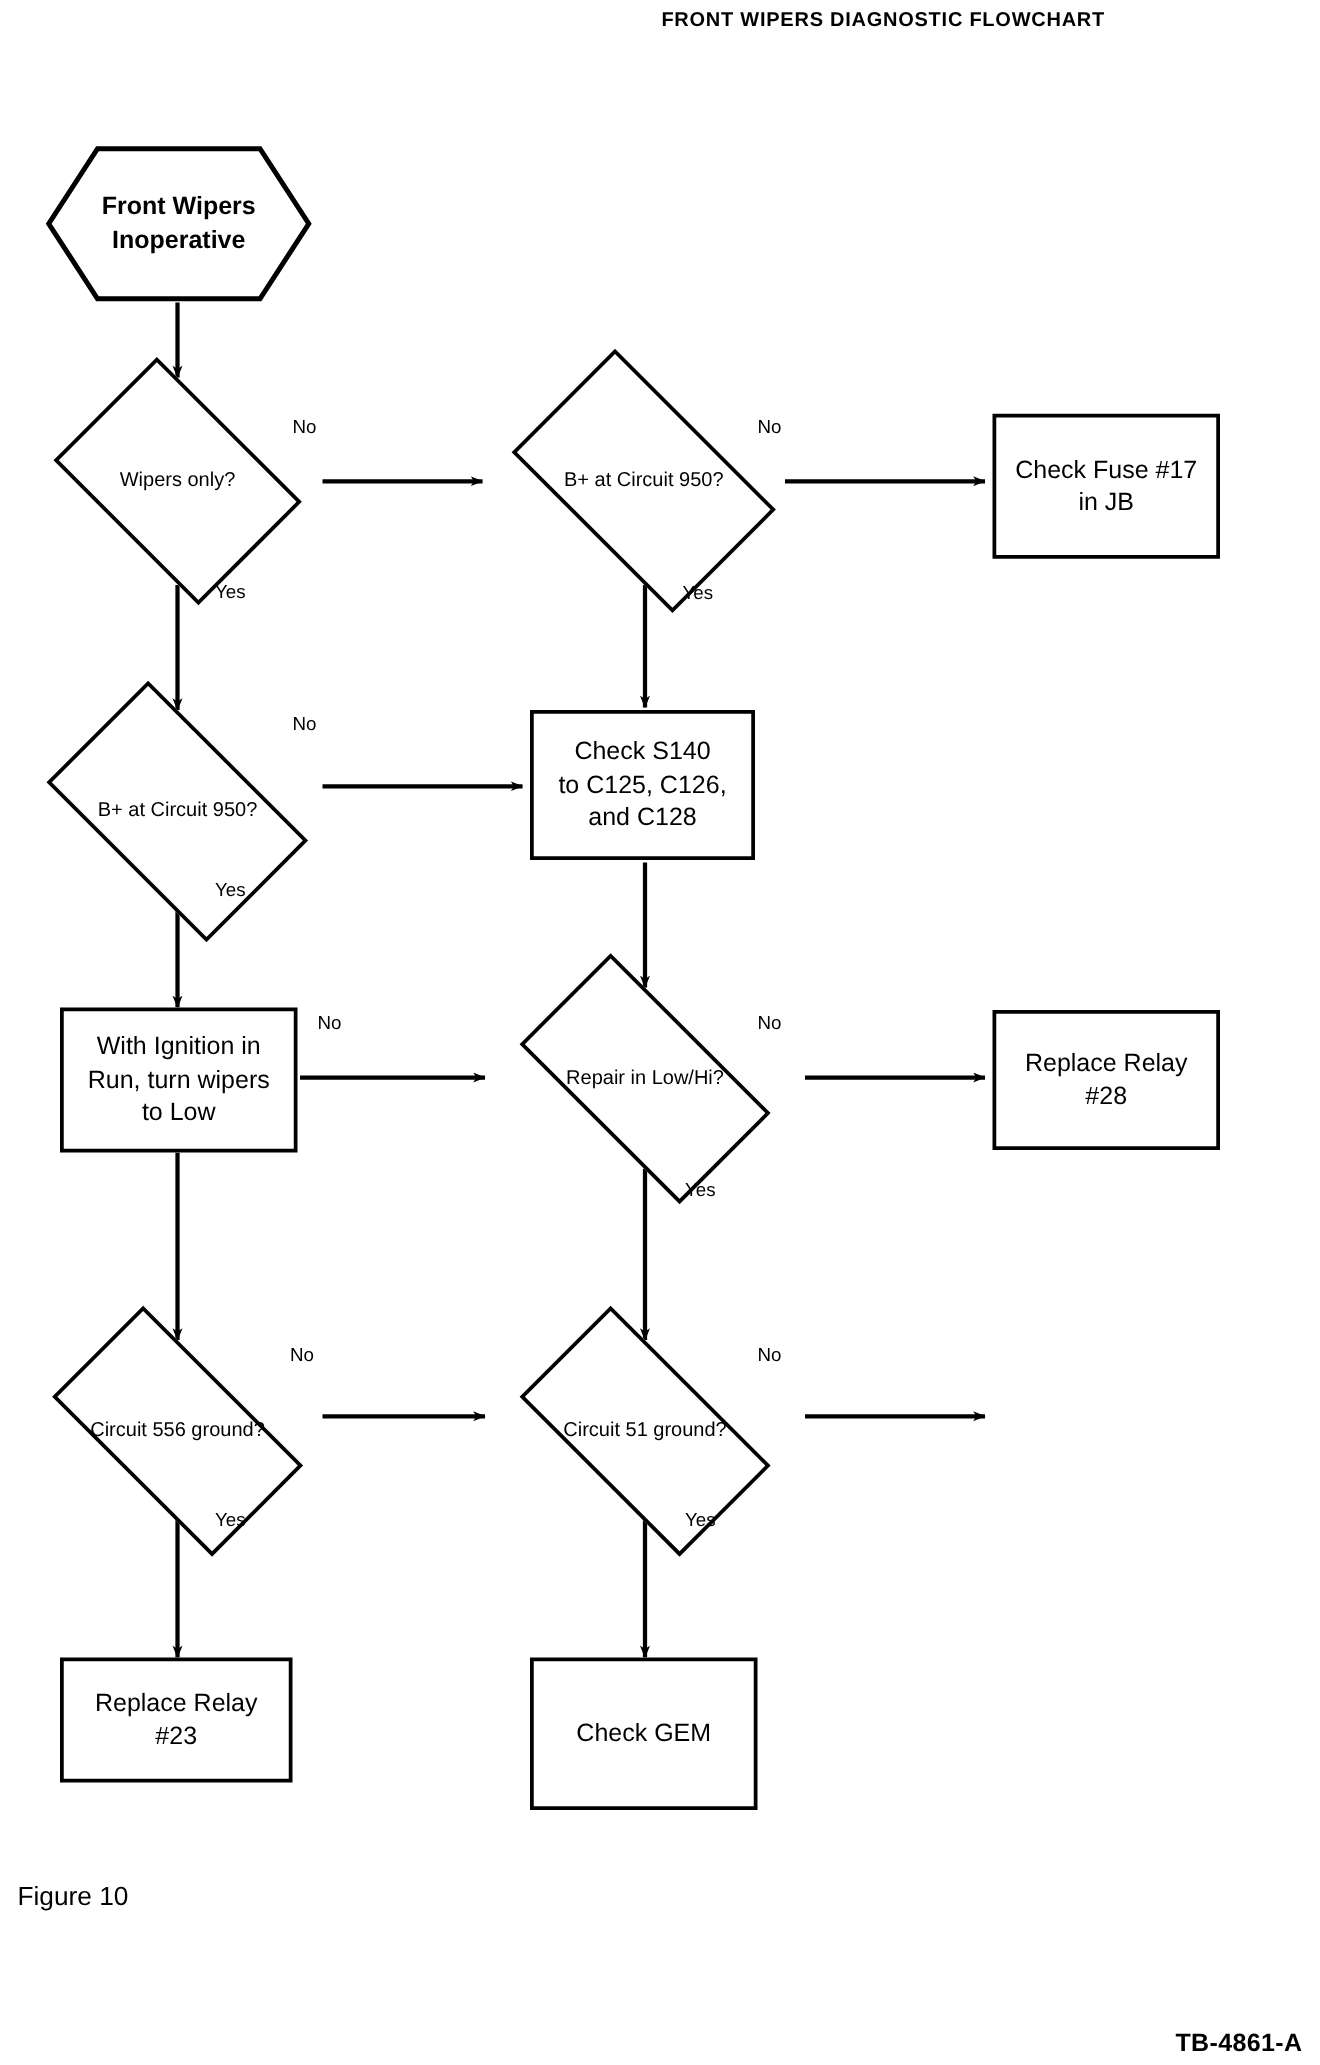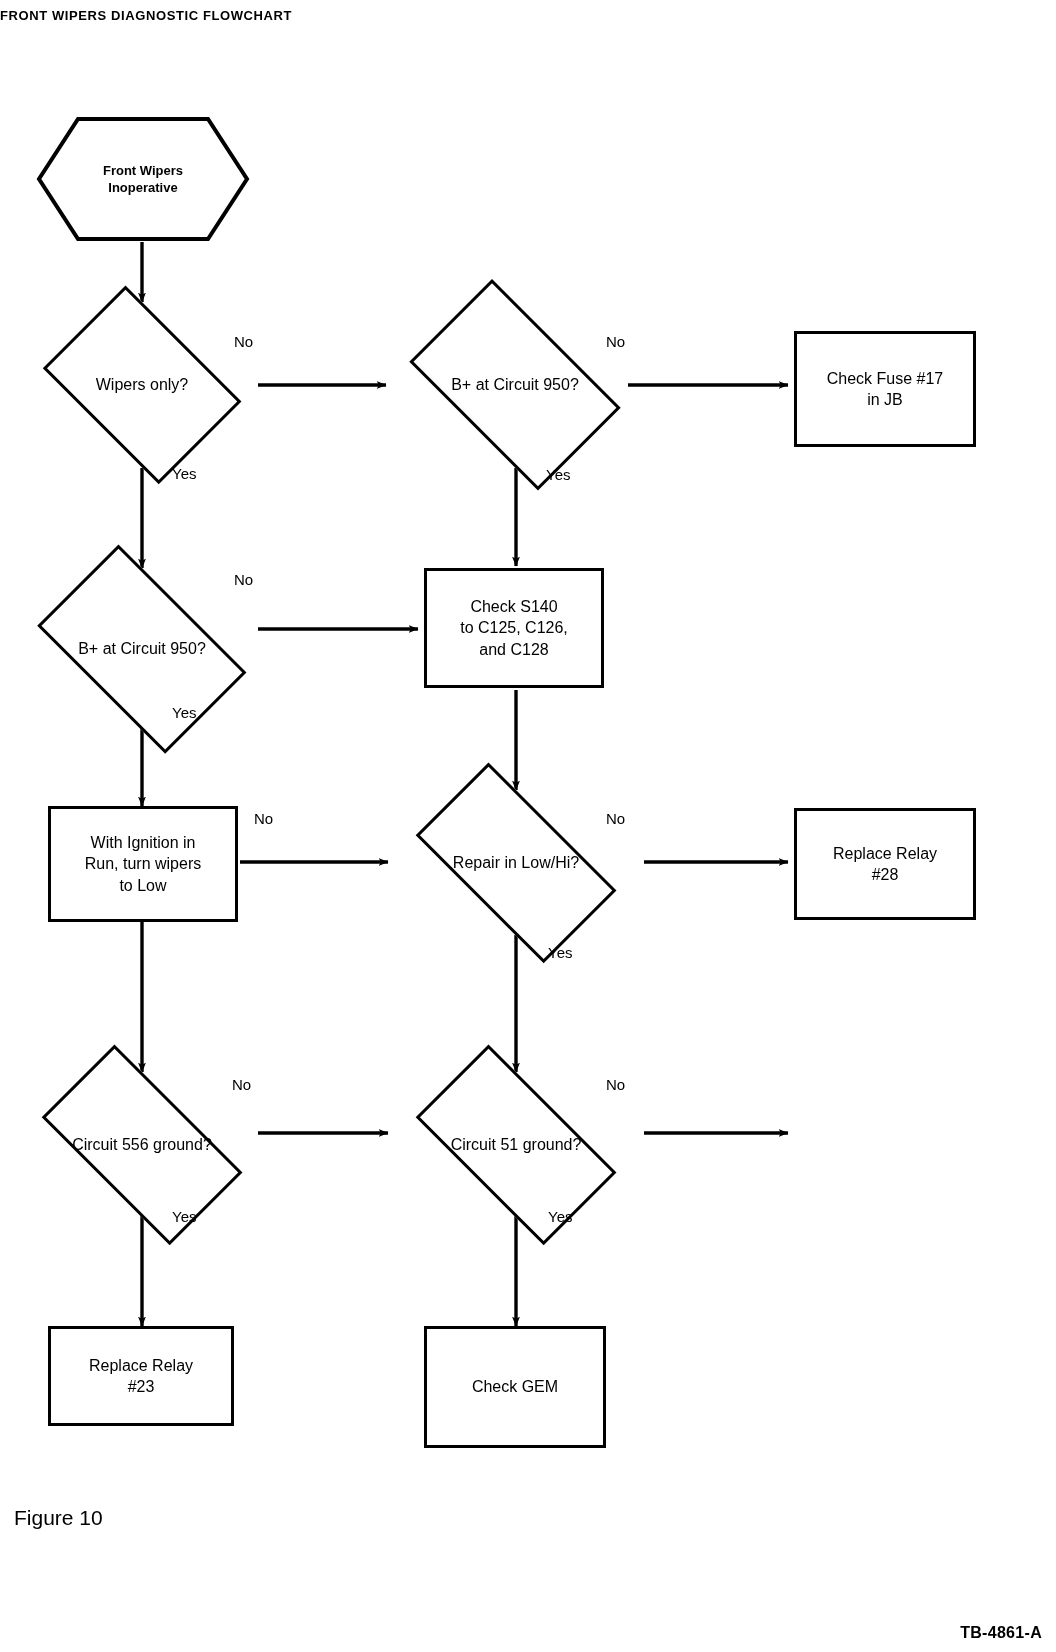--- a/index.html
+++ b/index.html
@@ -4,31 +4,31 @@
 <style>
   html,body{margin:0;padding:0;background:#ffffff;}
   body{
     width:1056px;height:1652px;position:relative;overflow:hidden;
     font-family:"Liberation Sans", sans-serif;color:#000;
   }
   #canvas{position:absolute;left:0;top:0;width:1056px;height:1652px;}
   svg#wires{position:absolute;left:0;top:0;width:1056px;height:1652px;}
 
   .title{
-    position:absolute;top:8px;left:0;width:884px;text-align:left;
-    font-size:13px;font-weight:bold;letter-spacing:0.6px;
+    position:absolute;top:8px;left:0;width:884px;text-align:right;
+    font-size:16px;font-weight:bold;letter-spacing:0.6px;
   }
 
   .node{position:absolute;box-sizing:border-box;}
 
   
   .box{
     border:3px solid #000;background:#fff;
     display:flex;align-items:center;justify-content:center;
-    text-align:center;font-size:16px;line-height:1.32;
+    text-align:center;font-size:20px;line-height:1.32;
     padding:16px 6px;
   }
 
   
   .diamond{background:transparent;}
   .diamond .dshape{
     position:absolute;left:50%;top:50%;
     width:70.71%;height:70.71%;
     transform:translate(-50%,-50%) rotate(45deg);
     border:3px solid #000;background:#fff;box-sizing:border-box;
@@ -41,30 +41,30 @@
   }
 
   
   .hex{background:transparent;}
   .hex .hshape{
     position:absolute;left:0;top:0;width:100%;height:100%;
   }
   .hex .hlabel{
     position:absolute;left:0;top:0;width:100%;height:100%;
     display:flex;align-items:center;justify-content:center;
-    text-align:center;font-size:13px;line-height:1.34;font-weight:bold;
+    text-align:center;font-size:20px;line-height:1.34;font-weight:bold;
     z-index:2;
   }
 
   .edge-label{
     position:absolute;font-size:15px;font-weight:normal;white-space:nowrap;
   }
 
   .figcap{position:absolute;left:14px;top:1506px;font-size:21px;}
-  .refcode{position:absolute;right:14px;top:1624px;font-size:16px;font-weight:bold;letter-spacing:0.3px;}
+  .refcode{position:absolute;right:14px;top:1624px;font-size:20px;font-weight:bold;letter-spacing:0.3px;}
 </style>
 </head>
 <body>
 
 <div id="canvas">
 
   <div class="title">FRONT WIPERS DIAGNOSTIC FLOWCHART</div>
 
   <svg id="wires" viewBox="0 0 1056 1652">
     <defs>

